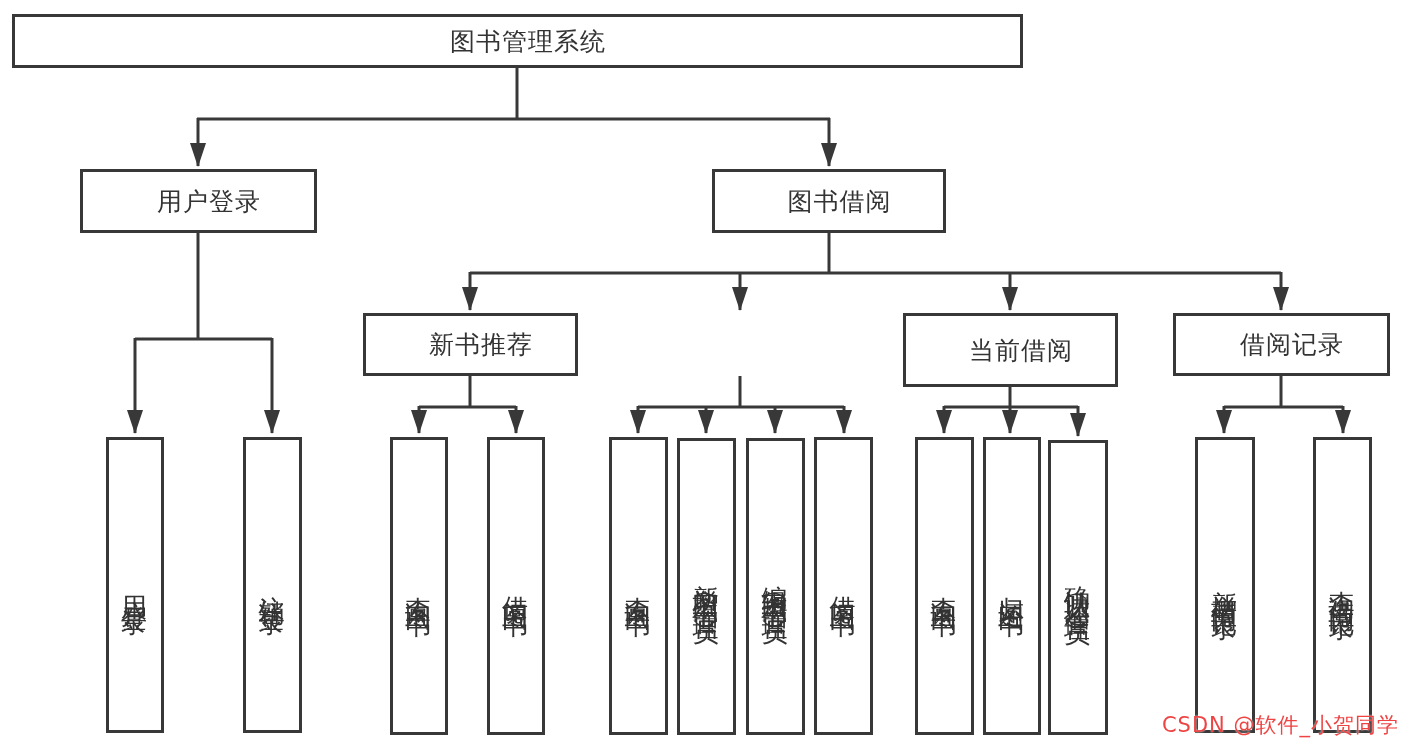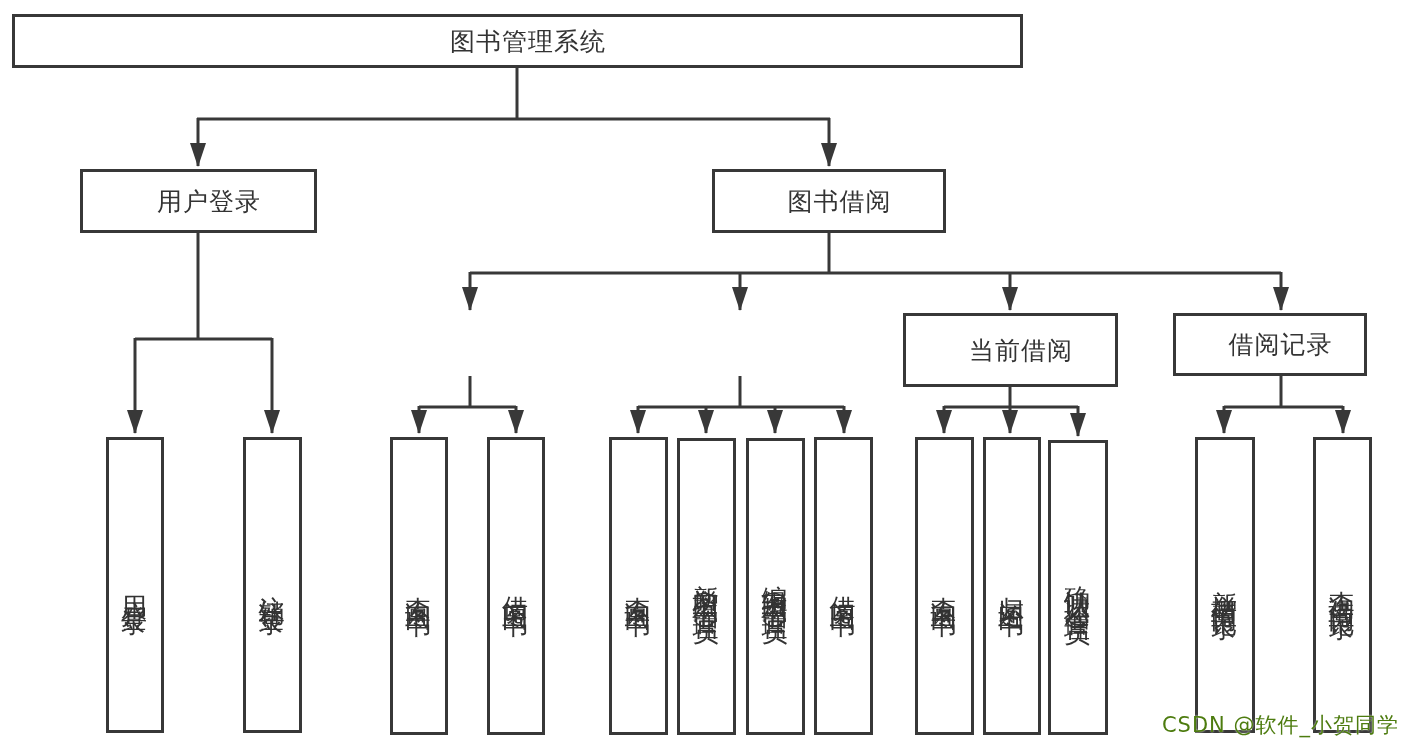--- a/index.html
+++ b/index.html
@@ -36,21 +36,21 @@
     letter-spacing: 5px;
   }
   .v-node span { display: block; }
   .watermark {
     position: absolute;
     right: 6px;
     top: 711px;
     z-index: 5;
     font-size: 21px;
     letter-spacing: 1px;
-    color: #4d7c0f;
+    color: #ef4444;
     text-shadow: 0 0 2px #ffffff;
     white-space: nowrap;
   }
 </style>
 </head>
 <body>
 
 <div class="stage">
 
   <svg class="connectors" viewBox="0 0 1405 747" xmlns="http://www.w3.org/2000/svg">
@@ -107,24 +107,27 @@
     <span>图书管理系统</span>
   </div>
 
   <div class="node h-node" style="left:80px; top:169px; width:237px; height:64px;">
     <span>用户登录</span>
   </div>
   <div class="node h-node" style="left:712px; top:169px; width:234px; height:64px;">
     <span>图书借阅</span>
   </div>
 
+  <div class="node h-node" style="left:363px; top:313px; width:215px; height:63px;">
+    <span>新书推荐</span>
+  </div>
   <div class="node h-node" style="left:903px; top:313px; width:215px; height:74px;">
     <span>当前借阅</span>
   </div>
-  <div class="node h-node" style="left:1173px; top:313px; width:194px; height:63px;">
+  <div class="node h-node" style="left:1173px; top:313px; width:217px; height:63px;">
     <span>借阅记录</span>
   </div>
 
   <div class="node v-node" style="left:106px; top:437px; width:58px; height:296px;">
     <span>用户登录</span>
   </div>
   <div class="node v-node" style="left:243px; top:437px; width:59px; height:296px;">
     <span>注销登录</span>
   </div>
 

